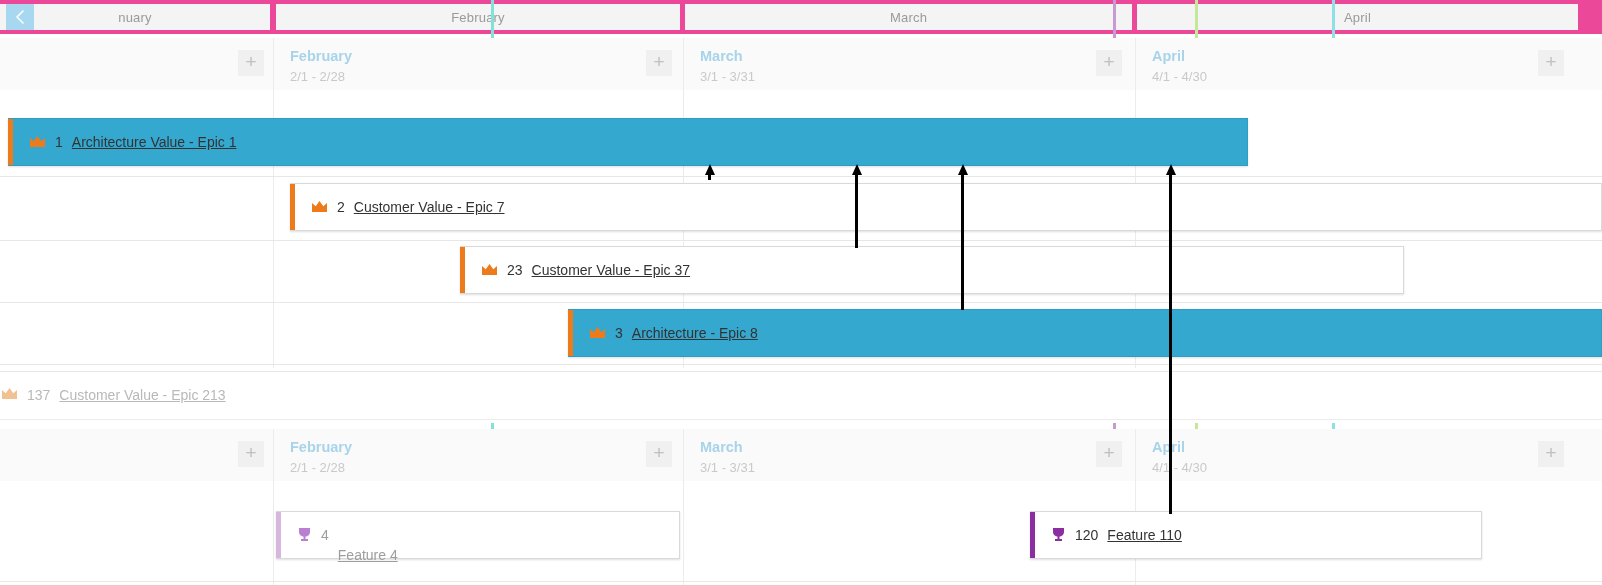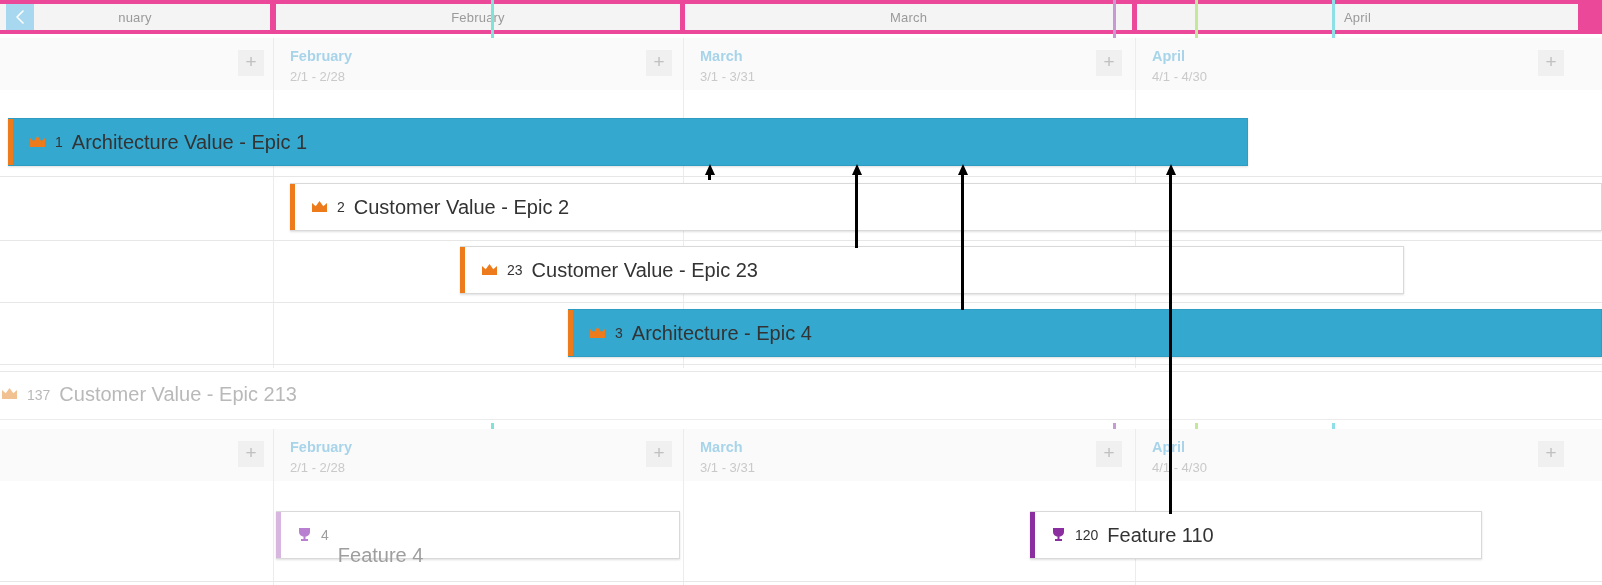--- a/index.html
+++ b/index.html
@@ -35,21 +35,21 @@
   .rowsep{position:absolute;height:1px;background:#e7e7e7;}
   .colsep{position:absolute;width:1px;background:#ececec;}
 
   
   .bar{position:absolute;height:48px;display:flex;align-items:center;
     box-sizing:border-box;border:1px solid #d9d9d9;border-left:none;
     box-shadow:0 1px 2px rgba(0,0,0,.13);}
   .bar .edge{width:5px;height:100%;flex:0 0 5px;}
   .bar .ico{margin-left:16px;font-size:15px;line-height:1;display:block;}
   .bar .id{margin-left:9px;font-size:14px;color:#333;}
-  .bar .name{margin-left:9px;font-size:20px;color:#333;white-space:nowrap;}
+  .bar .name{margin-left:9px;font-size:14px;color:#333;white-space:nowrap;text-decoration:underline;}
   .bar.blue{background:#35a8d0;border-color:#2f9cc2;}
   .bar.white{background:#ffffff;}
   .bar.faded{box-shadow:none;border:none;background:#ffffff;}
   .bar.faded .id,.bar.faded .name{color:#b9b9b9;}
 
   
   .arrow{position:absolute;}
   .arrow .shaft{position:absolute;left:3px;top:9px;width:3px;background:#000;}
   .arrow .head{position:absolute;left:0;top:0;width:0;height:0;
     border-left:5px solid transparent;border-right:5px solid transparent;
@@ -139,43 +139,43 @@
   </div>
 
   <div class="bar white" style="left:290px;top:183px;width:1312px;">
     <div class="edge" style="background:#ed7b1c;"></div>
     <span class="ico">
       <svg width="17" height="13" viewBox="0 0 17 13">
         <path d="M1 3 L1 12 L16 12 L16 3 L12.3 6.2 L8.5 1 L4.7 6.2 Z" fill="#ed7b1c"></path>
       </svg>
     </span>
     <span class="id">2</span>
-    <span class="name">Customer Value - Epic 2</span>
+    <span class="name">Customer Value - Epic 7</span>
   </div>
 
   <div class="bar white" style="left:460px;top:246px;width:944px;">
     <div class="edge" style="background:#ed7b1c;"></div>
     <span class="ico">
       <svg width="17" height="13" viewBox="0 0 17 13">
         <path d="M1 3 L1 12 L16 12 L16 3 L12.3 6.2 L8.5 1 L4.7 6.2 Z" fill="#ed7b1c"></path>
       </svg>
     </span>
     <span class="id">23</span>
-    <span class="name">Customer Value - Epic 23</span>
+    <span class="name">Customer Value - Epic 37</span>
   </div>
 
   <div class="bar blue" style="left:568px;top:309px;width:1034px;">
     <div class="edge" style="background:#ed7b1c;"></div>
     <span class="ico">
       <svg width="17" height="13" viewBox="0 0 17 13">
         <path d="M1 3 L1 12 L16 12 L16 3 L12.3 6.2 L8.5 1 L4.7 6.2 Z" fill="#ed7b1c"></path>
       </svg>
     </span>
     <span class="id">3</span>
-    <span class="name">Architecture - Epic 4</span>
+    <span class="name">Architecture - Epic 8</span>
   </div>
 
   <div style="position:absolute;left:0px;top:371px;width:1602px;height:47px;background:#ffffff;border-top:1px solid #e7e7e7;border-bottom:1px solid #ececec;"></div>
   <div class="bar faded" style="left:-4px;top:372px;width:1606px;height:45px;background:transparent;">
     <div class="edge" style="background:transparent;"></div>
     <span class="ico" style="margin-left:0px;">
       <svg width="17" height="13" viewBox="0 0 17 13">
         <path d="M1 3 L1 12 L16 12 L16 3 L12.3 6.2 L8.5 1 L4.7 6.2 Z" fill="#f2c191"></path>
       </svg>
     </span>

